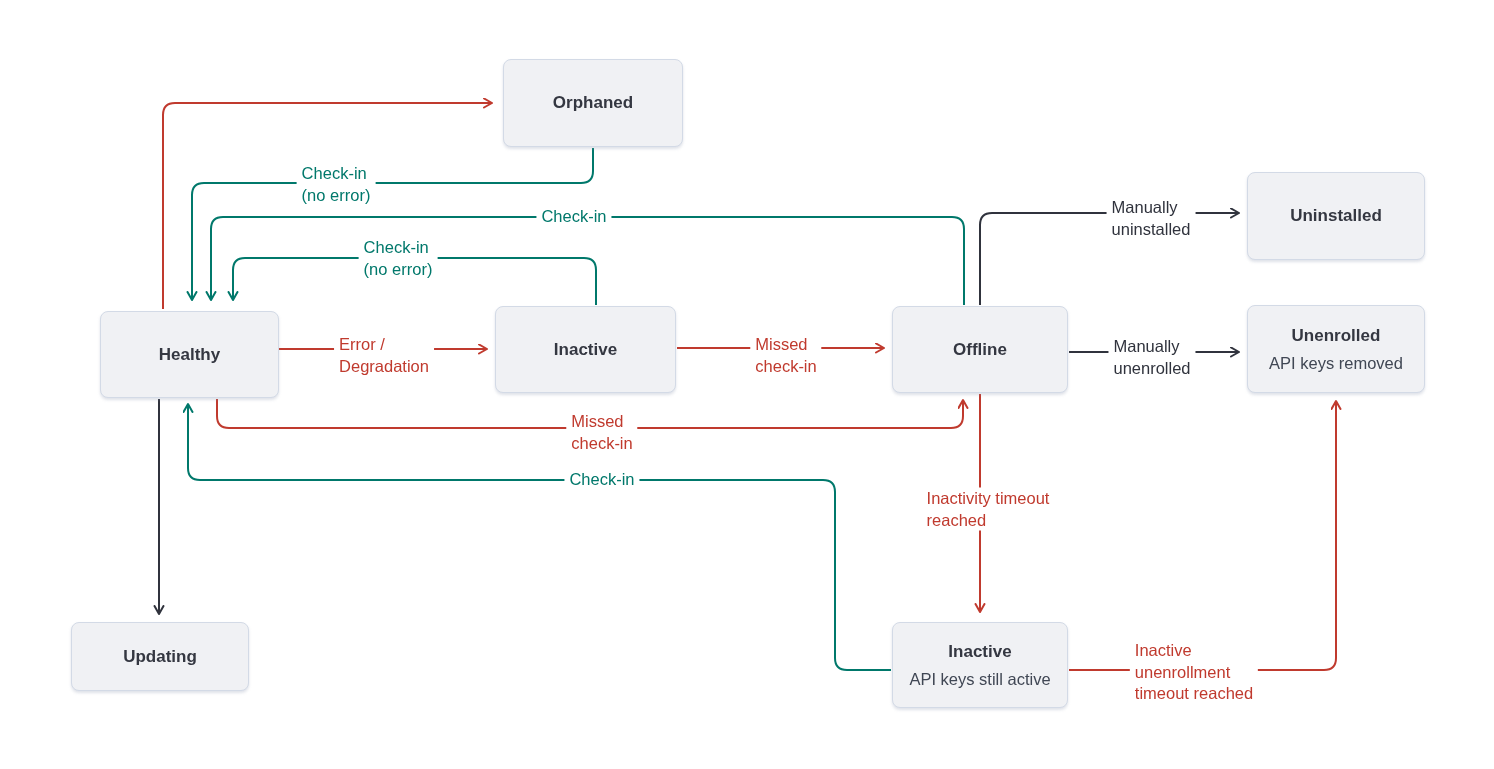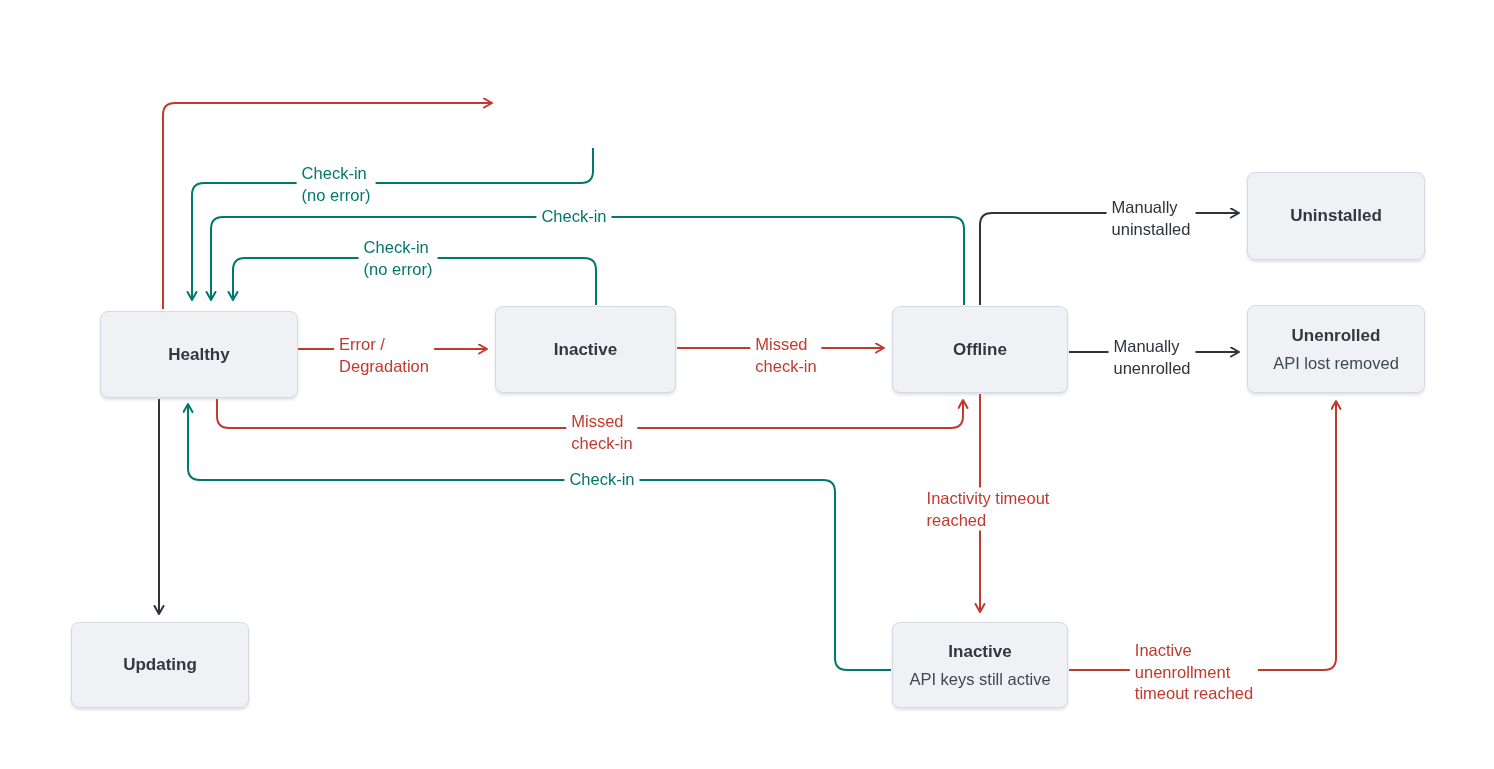--- a/index.html
+++ b/index.html
@@ -113,43 +113,46 @@
   <div class="edge-label dark" style="left:1151px; top:218px;">Manually
 uninstalled</div>
   <div class="edge-label dark" style="left:1152px; top:357px;">Manually
 unenrolled</div>
   <div class="edge-label red" style="left:980px; top:509px;margin-left:8px;">Inactivity timeout
 reached</div>
   <div class="edge-label red" style="left:1194px; top:672px;">Inactive
 unenrollment
 timeout reached</div>
 
+  <div class="node" style="left:503px; top:59px;  width:180px; height:88px;">
+    <div class="node-title">Orphaned</div>
+  </div>
 
   <div class="node" style="left:1247px; top:172px; width:178px; height:88px;">
     <div class="node-title">Uninstalled</div>
   </div>
 
-  <div class="node" style="left:100px; top:311px; width:198px; height:87px;">
+  <div class="node" style="left:100px; top:311px; width:179px; height:87px;">
     <div class="node-title">Healthy</div>
   </div>
 
   <div class="node" style="left:495px; top:306px; width:181px; height:87px;">
     <div class="node-title">Inactive</div>
   </div>
 
   <div class="node" style="left:892px; top:306px; width:176px; height:87px;">
     <div class="node-title">Offline</div>
   </div>
 
   <div class="node" style="left:1247px; top:305px; width:178px; height:88px;">
     <div class="node-title">Unenrolled</div>
-    <div class="node-sub">API lost removed</div>
+    <div class="node-sub">API keys removed</div>
   </div>
 
-  <div class="node" style="left:71px; top:622px; width:178px; height:86px;">
+  <div class="node" style="left:71px; top:622px; width:178px; height:69px;">
     <div class="node-title">Updating</div>
   </div>
 
   <div class="node" style="left:892px; top:622px; width:176px; height:86px;">
     <div class="node-title">Inactive</div>
     <div class="node-sub">API keys still active</div>
   </div>
 
 </div>
 

